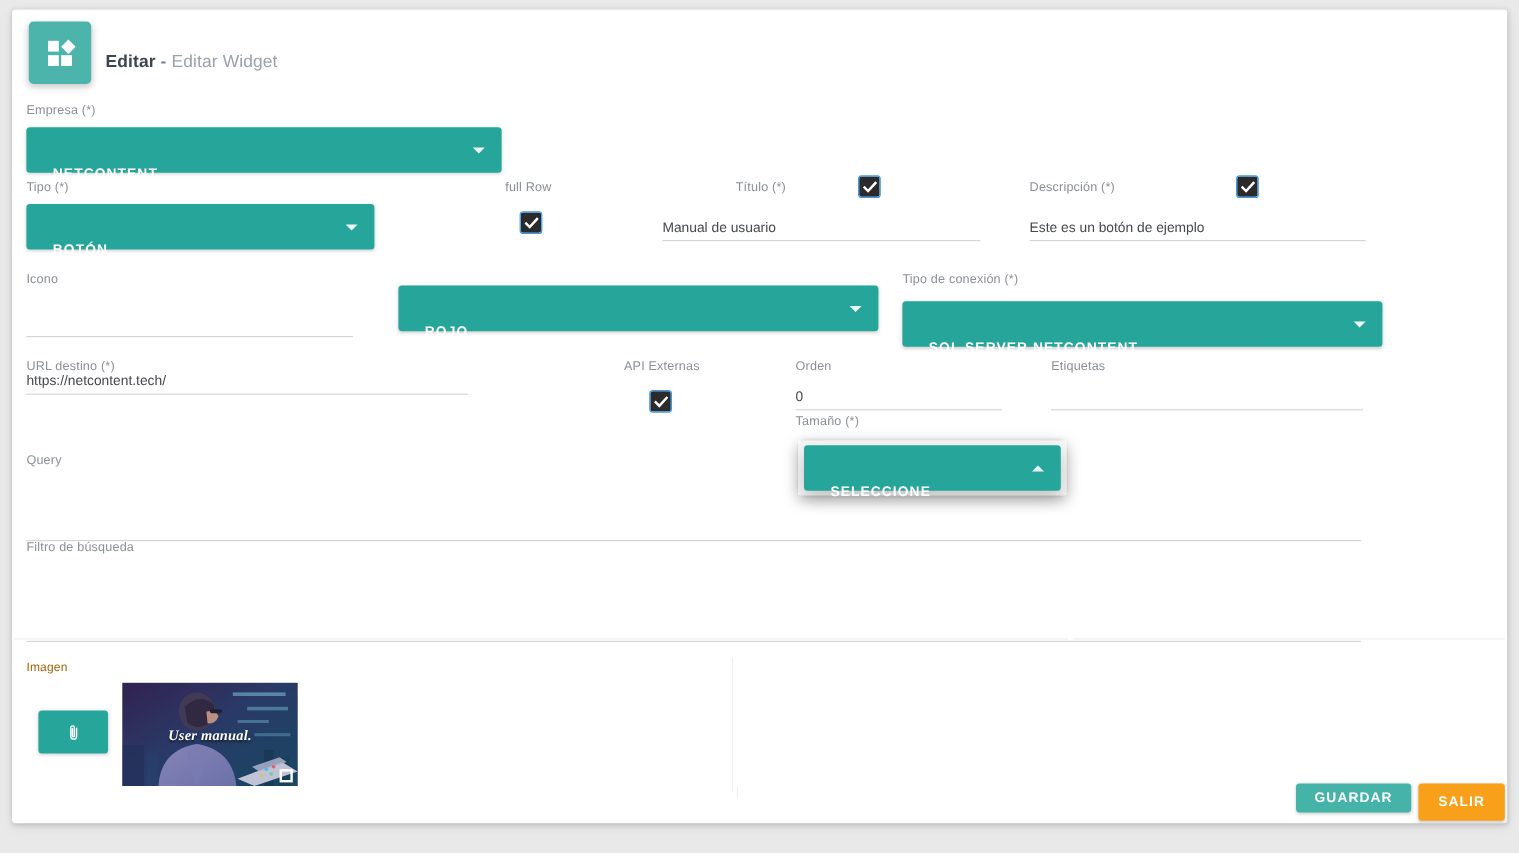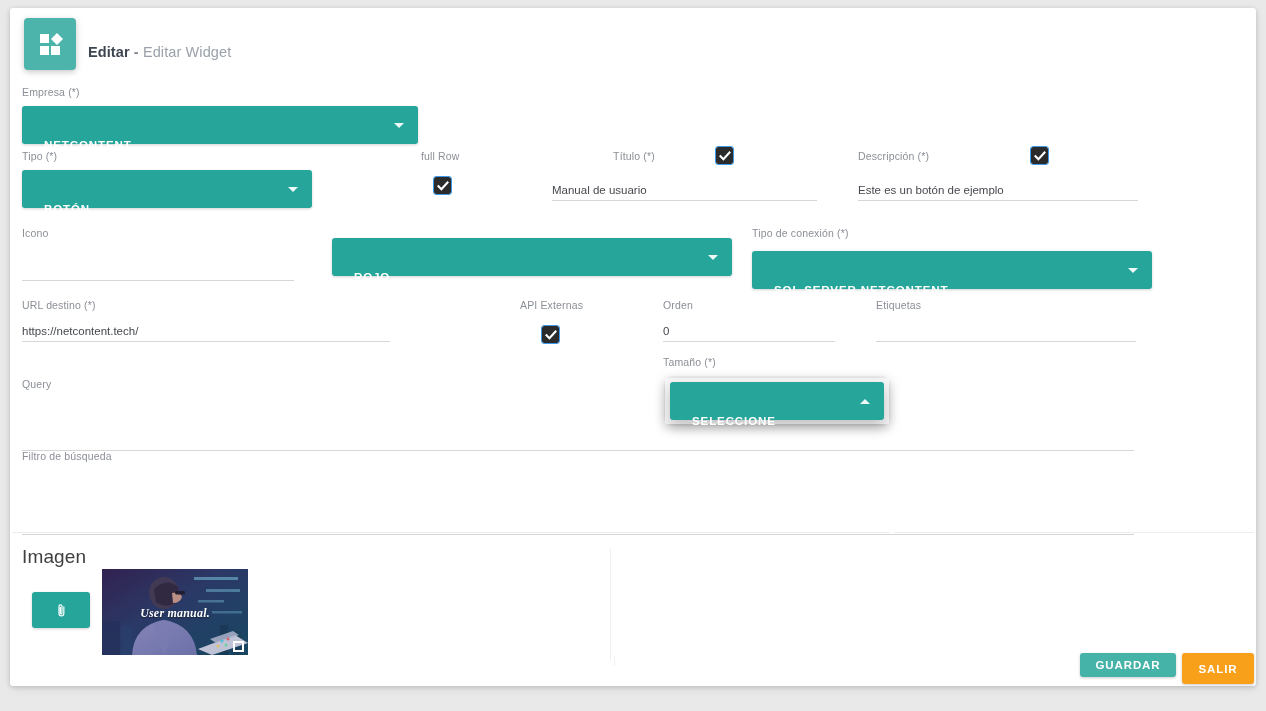--- a/index.html
+++ b/index.html
@@ -48,21 +48,21 @@
 
   
   .fld { position: absolute; }
   .lbl {
     font-size: 10.5px;
     color: #8b8f96;
     letter-spacing: .15px;
     white-space: nowrap;
     line-height: 13px;
   }
-  .lbl.big { font-size: 19px; color: #404040; }
+  .lbl.big { font-size: 10px; color: #a16207; }
   .uline {
     border: 0; outline: 0; background: transparent;
     font-family: "Liberation Sans", sans-serif;
     font-size: 11.5px;
     color: #45484d;
     padding: 0 0 4px 0;
     border-bottom: 1px solid #d6d6d6;
     width: 100%;
     display: block;
   }
@@ -268,21 +268,21 @@
     <div class="fld" style="left:742px; top:219px; width:400px;">
       <div class="lbl">Tipo de conexión (*)</div>
       <div class="tsel" style="margin-top:11px;">
         <span class="tsel-txt">SQL SERVER NETCONTENT</span>
         <span class="caret-d"></span>
       </div>
     </div>
 
     <div class="fld" style="left:12px; top:291px; width:368px;">
       <div class="lbl">URL destino (*)</div>
-      <input class="uline" style="margin-top: 13px;" type="text" value="https://netcontent.tech/">
+      <input class="uline" style="" type="text" value="https://netcontent.tech/">
     </div>
 
     <div class="fld" style="left:510px; top:291px;">
       <div class="lbl">API Externas</div>
       <div class="cbx" style="margin:14px 0 0 22px;">
         <svg width="12" height="12" viewBox="0 0 12 12" aria-hidden="true">
           <path d="M1.5 6.3 L4.4 9.2 L10.5 2.6" stroke="#ffffff" stroke-width="2.1" fill="none" stroke-linecap="square"></path>
         </svg>
       </div>
     </div>
@@ -290,21 +290,21 @@
     <div class="fld" style="left:653px; top:291px; width:172px;">
       <div class="lbl">Orden</div>
       <input class="uline" style="margin-top: 13px;" type="text" value="0">
     </div>
 
     <div class="fld" style="left:866px; top:291px; width:260px;">
       <div class="lbl">Etiquetas</div>
       <input class="uline" style="margin-top: 13px;" type="text" value="">
     </div>
 
-    <div class="fld" style="left:653px; top:348px; width:228px;">
+    <div class="fld" style="left:653px; top:337px; width:228px;">
       <div class="lbl">Tamaño (*)</div>
       <div class="dropdown-shell" style="left:2px; top:22px; width:224px; height:46px;"></div>
       <div class="tsel open-panel" style="position:absolute; left:7px; top:26px; width:214px;">
         <span class="tsel-txt">SELECCIONE</span>
         <span class="caret-u"></span>
       </div>
     </div>
 
     <div class="fld" style="left:12px; top:370px; width:1112px;">
       <div class="lbl">Query</div>

